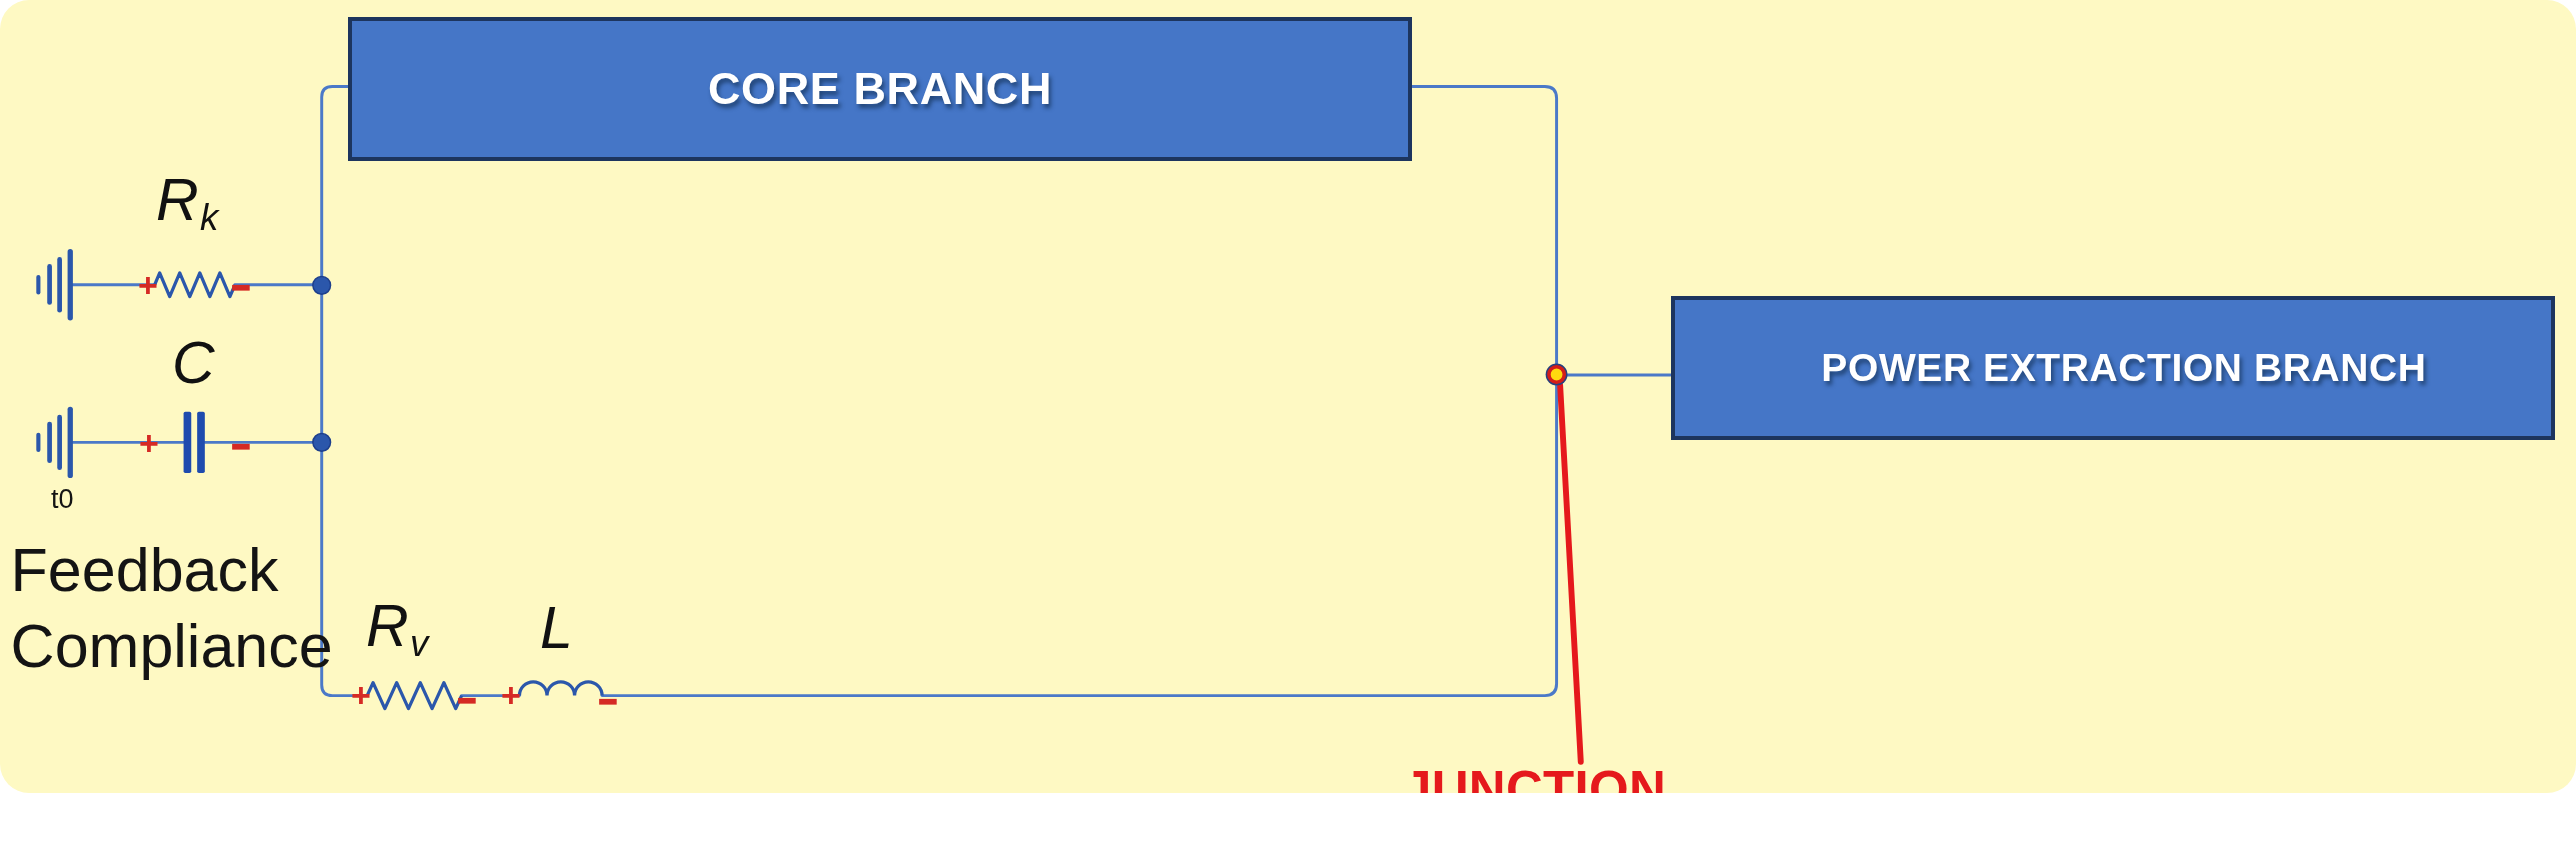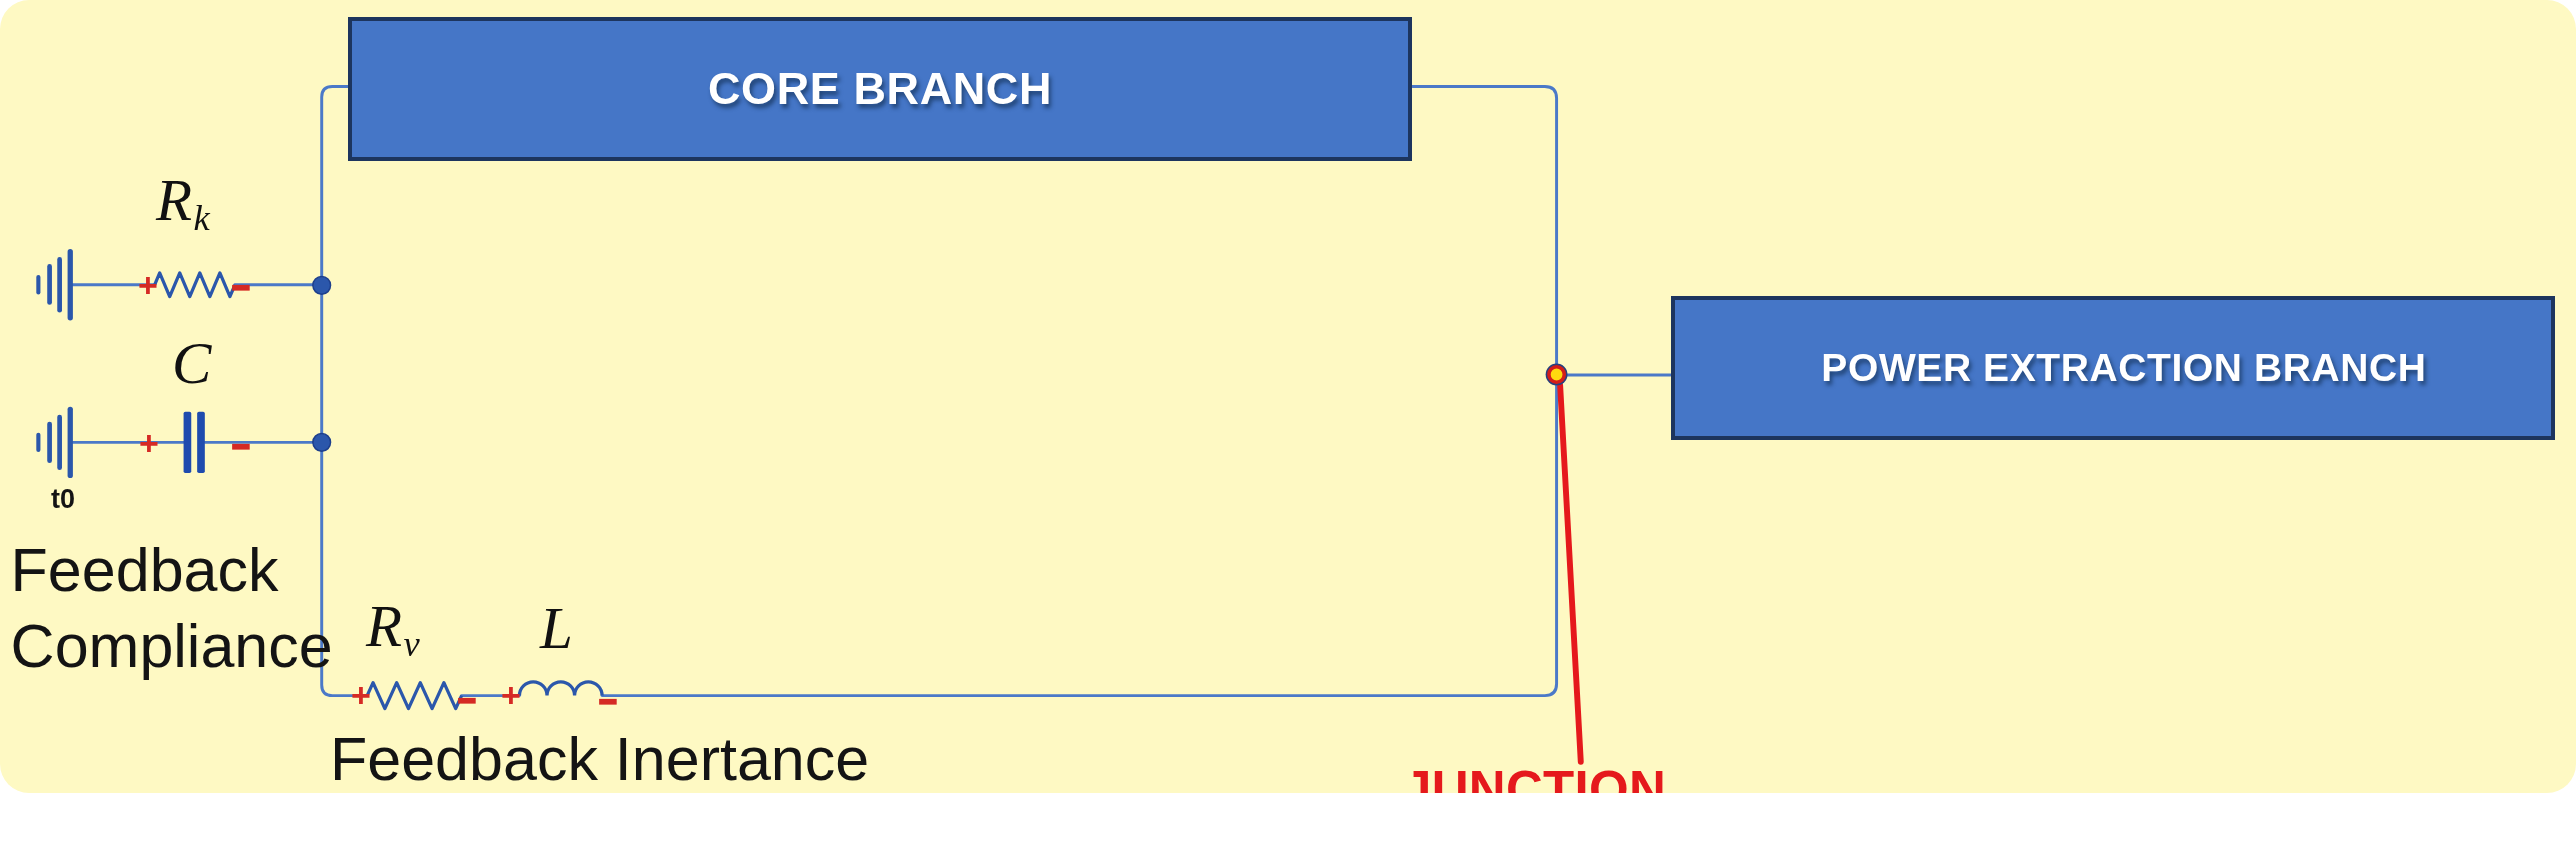--- a/index.html
+++ b/index.html
@@ -28,21 +28,21 @@
     letter-spacing: 0.6px;
     text-shadow: 2.4px 3.5px 4.1px rgba(23,54,93,0.75);
     white-space: nowrap;
   }
   .box-core  { left: 348px;  top: 17px;  width: 1064px; height: 144px; font-size: 45px; }
   .box-power { left: 1671px; top: 296px; width: 884px; height: 144px; font-size: 39px; padding-left: 22px; }
 
   
   .comp-label {
     position: absolute;
-    font-family: Liberation Serif, serif;
+    font-family: Liberation Sans, sans-serif;
     font-style: italic;
     font-size: 59px;
     color: #111111;
     line-height: 1;
     white-space: nowrap;
   }
   .comp-label .sub {
     font-size: 0.62em;
     vertical-align: -0.28em;
     margin-left: 0.04em;
@@ -50,21 +50,20 @@
   .lbl-rk { left: 156px; top: 171px; }
   .lbl-c  { left: 172px; top: 334px; }
   .lbl-rv { left: 366px; top: 597px; }
   .lbl-l  { left: 540px; top: 599px; }
 
   .t0-label {
     position: absolute;
     left: 51px; top: 484px;
     font-size: 27px;
     color: #141414;
-    font-weight: bold;
   }
 
   
   .note {
     position: absolute;
     color: #141414;
     font-size: 61px;
     line-height: 1.25;
     text-align: left;
     white-space: nowrap;
@@ -179,19 +178,18 @@
   <span class="mark mark-plus" style="left:361px;  top:695px;">+</span>
   <span class="mark mark-minus" style="left:467px;  top:699px;">−</span>
   <span class="mark mark-plus" style="left:511px;  top:695px;">+</span>
   <span class="mark mark-minus" style="left:608px; top:700px;">−</span>
 
   <div class="note note-compliance">
     <div>Feedback</div>
     <div>Compliance</div>
   </div>
 
-  <div class="note note-inertance">Feedback Inertance</div>
 
 
   <div class="red-note note-junction">JUNCTION</div>
 
 </div>
 
 
 </body></html>

